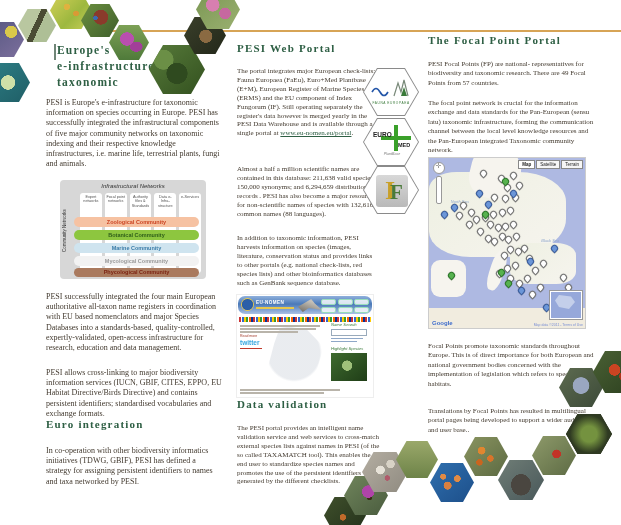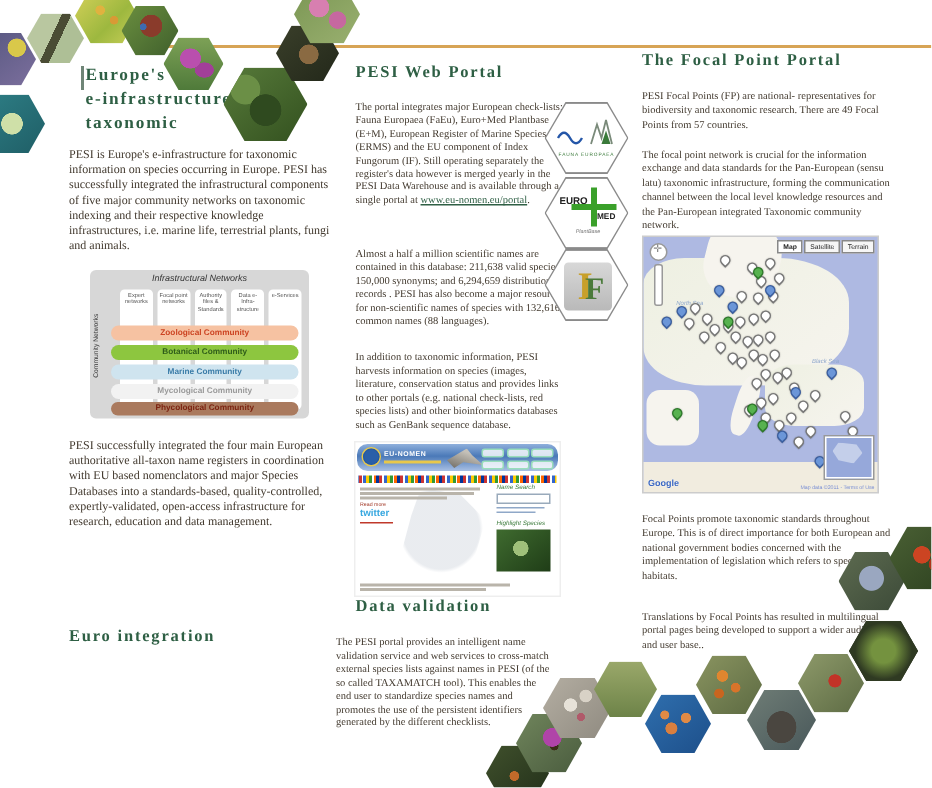--- a/index.html
+++ b/index.html
@@ -156,21 +156,23 @@
       <div class="dcol">e-Services</div>
     </div>
     <div class="diag-row" style="top: 37px; background: rgb(246, 194, 162); color: rgb(204, 68, 34);">Zoological Community</div>
     <div class="diag-row" style="top: 50px; background: rgb(141, 198, 63); color: rgb(46, 93, 26);">Botanical Community</div>
     <div class="diag-row" style="top: 63px; background: rgb(207, 228, 239); color: rgb(58, 124, 168);">Marine Community</div>
     <div class="diag-row" style="top: 76px; background: rgb(242, 242, 242); color: rgb(154, 154, 154);">Mycological Community</div>
     <div class="diag-row" style="top: 88px; height: 9px; line-height: 9px; background: rgb(170, 122, 94); color: rgb(124, 35, 17);">Phycological Community</div>
   </div>
 
   <p class="para" style="left:46px;top:284px;width:178px">PESI successfully integrated the four main European authoritative all-taxon name registers in coordination with EU based nomenclators and major Species Databases into a standards-based, quality-controlled, expertly-validated, open-access infrastructure for research, education and data management.</p>
+  <p class="para" style="left:46px;top:360px;width:178px">PESI allows cross-linking to major biodiversity information services (IUCN, GBIF, CITES, EPPO, EU Habitat Directive/Birds Directive) and contains persistent identifiers; standardised vocabularies and exchange formats.</p>
   <div class="h-green" style="left:46px;top:418px">Euro integration</div>
+  <p class="para" style="left:46px;top:438px;width:172px">In co-operation with other biodiversity informatics initiatives (TDWG, GBIF), PESI has defined a strategy for assigning persistent identifiers to names and taxa networked by PESI.</p>
 
   <div class="h-green" style="left:237px;top:42px">PESI Web Portal</div>
   <p class="para para-m" style="left:237px;top:60px;width:140px"><span>The portal integrates major European check-lists: Fauna Europaea (FaEu), Euro+Med Plantbase (E+M), European Register of Marine Species (ERMS) and the EU component of Index Fungorum (IF). Still operating separately the register's data however is merged yearly in the PESI Data Warehouse and is available through a single portal at </span><a class="plink">www.eu-nomen.eu/portal</a><span>.</span></p>
   <p class="para para-m" style="left:237px;top:158px;width:140px">Almost a half a million scientific names are contained in this database: 211,638 valid species; 150,000 synonyms; and 6,294,659 distribution records . PESI has also become a major resource for non-scientific names of species with 132,616 common names (88 languages).</p>
   <p class="para para-m" style="left:237px;top:227px;width:142px">In addition to taxonomic information, PESI harvests information on species (images, literature, conservation status and provides links to other portals (e.g. national check-lists, red species lists) and other bioinformatics databases such as GenBank sequence database.</p>
 
   <div id="portal">
     <div class="phead">
       <div class="plogo"></div>
       <div class="pbrand">EU-NOMEN</div>
@@ -199,21 +201,21 @@
       <div class="sline"></div>
       <div class="sline" style="width:26px"></div>
       <div class="hlight">Highlight Species</div>
       <div class="himg"></div>
     </div>
     <div class="tline" style="left:3px;top:94px;width:100px"></div>
     <div class="tline" style="left:3px;top:97px;width:84px"></div>
   </div>
 
   <div class="h-green" style="left:237px;top:398px">Data validation</div>
-  <p class="para para-m" style="left:224px;top:417px;width:145px">The PESI portal provides an intelligent name validation service and web services to cross-match external species lists against names in PESI (of the so called TAXAMATCH tool). This enables the end user to standardize species names and promotes the use of the persistent identifiers generated by the different checklists.</p>
+  <p class="para para-m" style="left:237px;top:417px;width:145px">The PESI portal provides an intelligent name validation service and web services to cross-match external species lists against names in PESI (of the so called TAXAMATCH tool). This enables the end user to standardize species names and promotes the use of the persistent identifiers generated by the different checklists.</p>
 
   <div class="logo-hex" style="top:68px">
     <div class="inner">
       <svg class="faeu-art" width="44" height="20" viewBox="0 0 44 20">
         <path d="M2 13 q4 -7 8 0 t8 0" fill="none" stroke="#2456a8" stroke-width="1.6"></path>
         <path d="M24 17 l4 -13 l3 9 l3 -12 l4 16" fill="none" stroke="#7a8a7a" stroke-width="1.2"></path>
         <path d="M31 17 l3 -9 l3 9 z" fill="#3a7a3a"></path>
       </svg>
       <div class="faeu-label">FAUNA EUROPAEA</div>
     </div>

